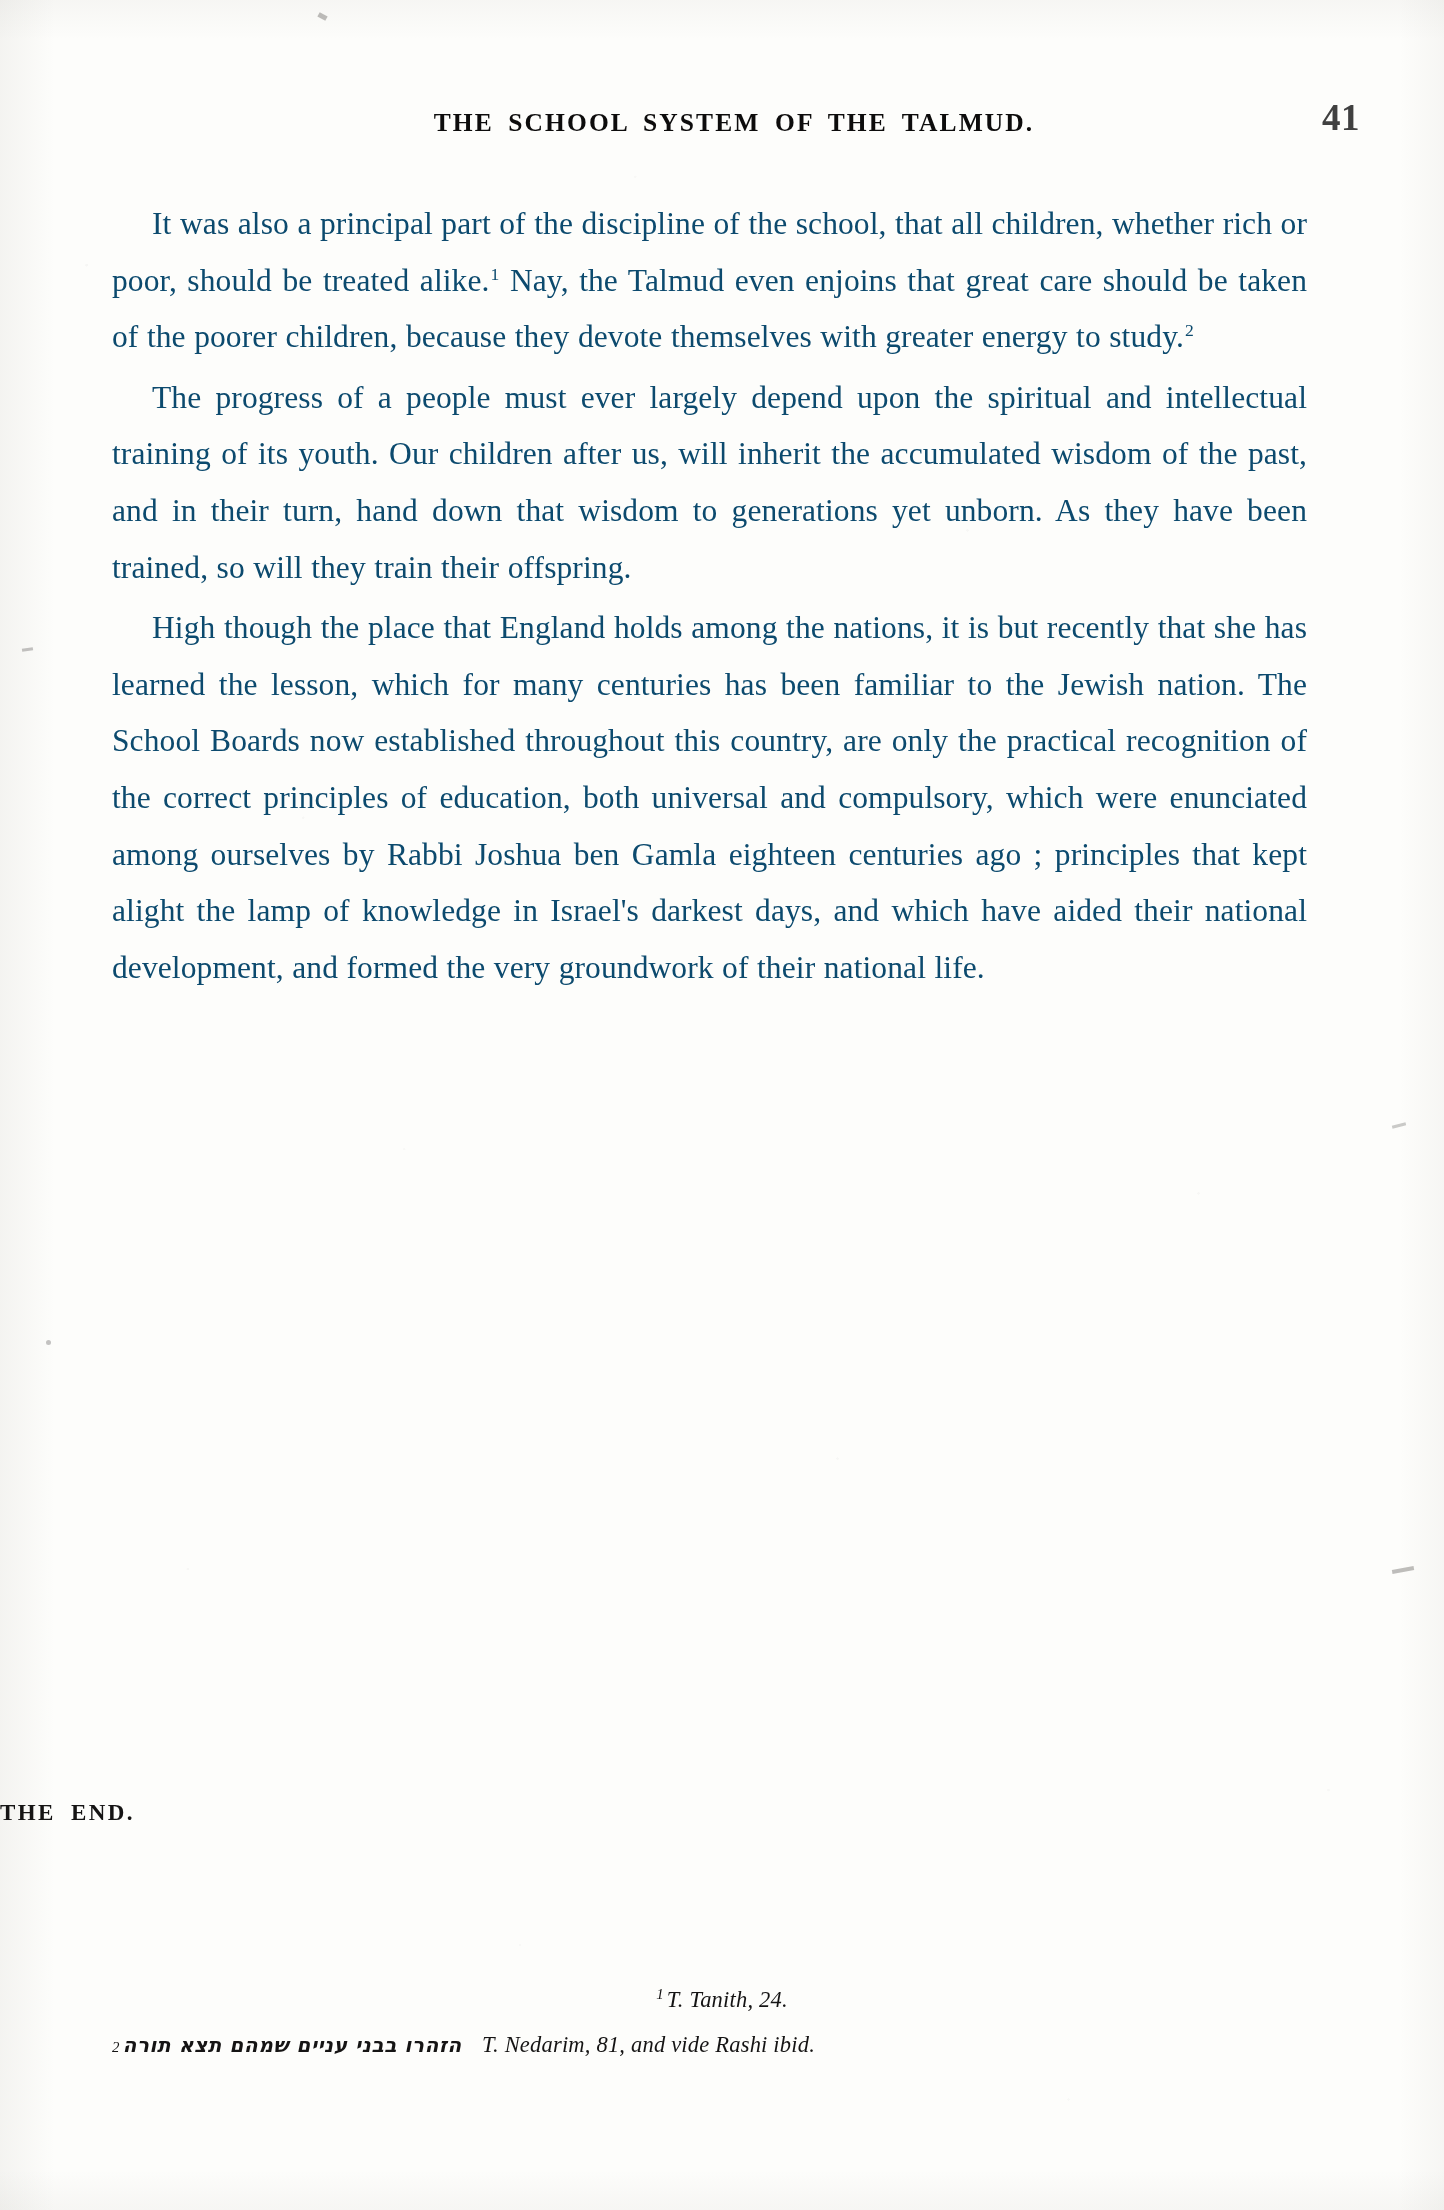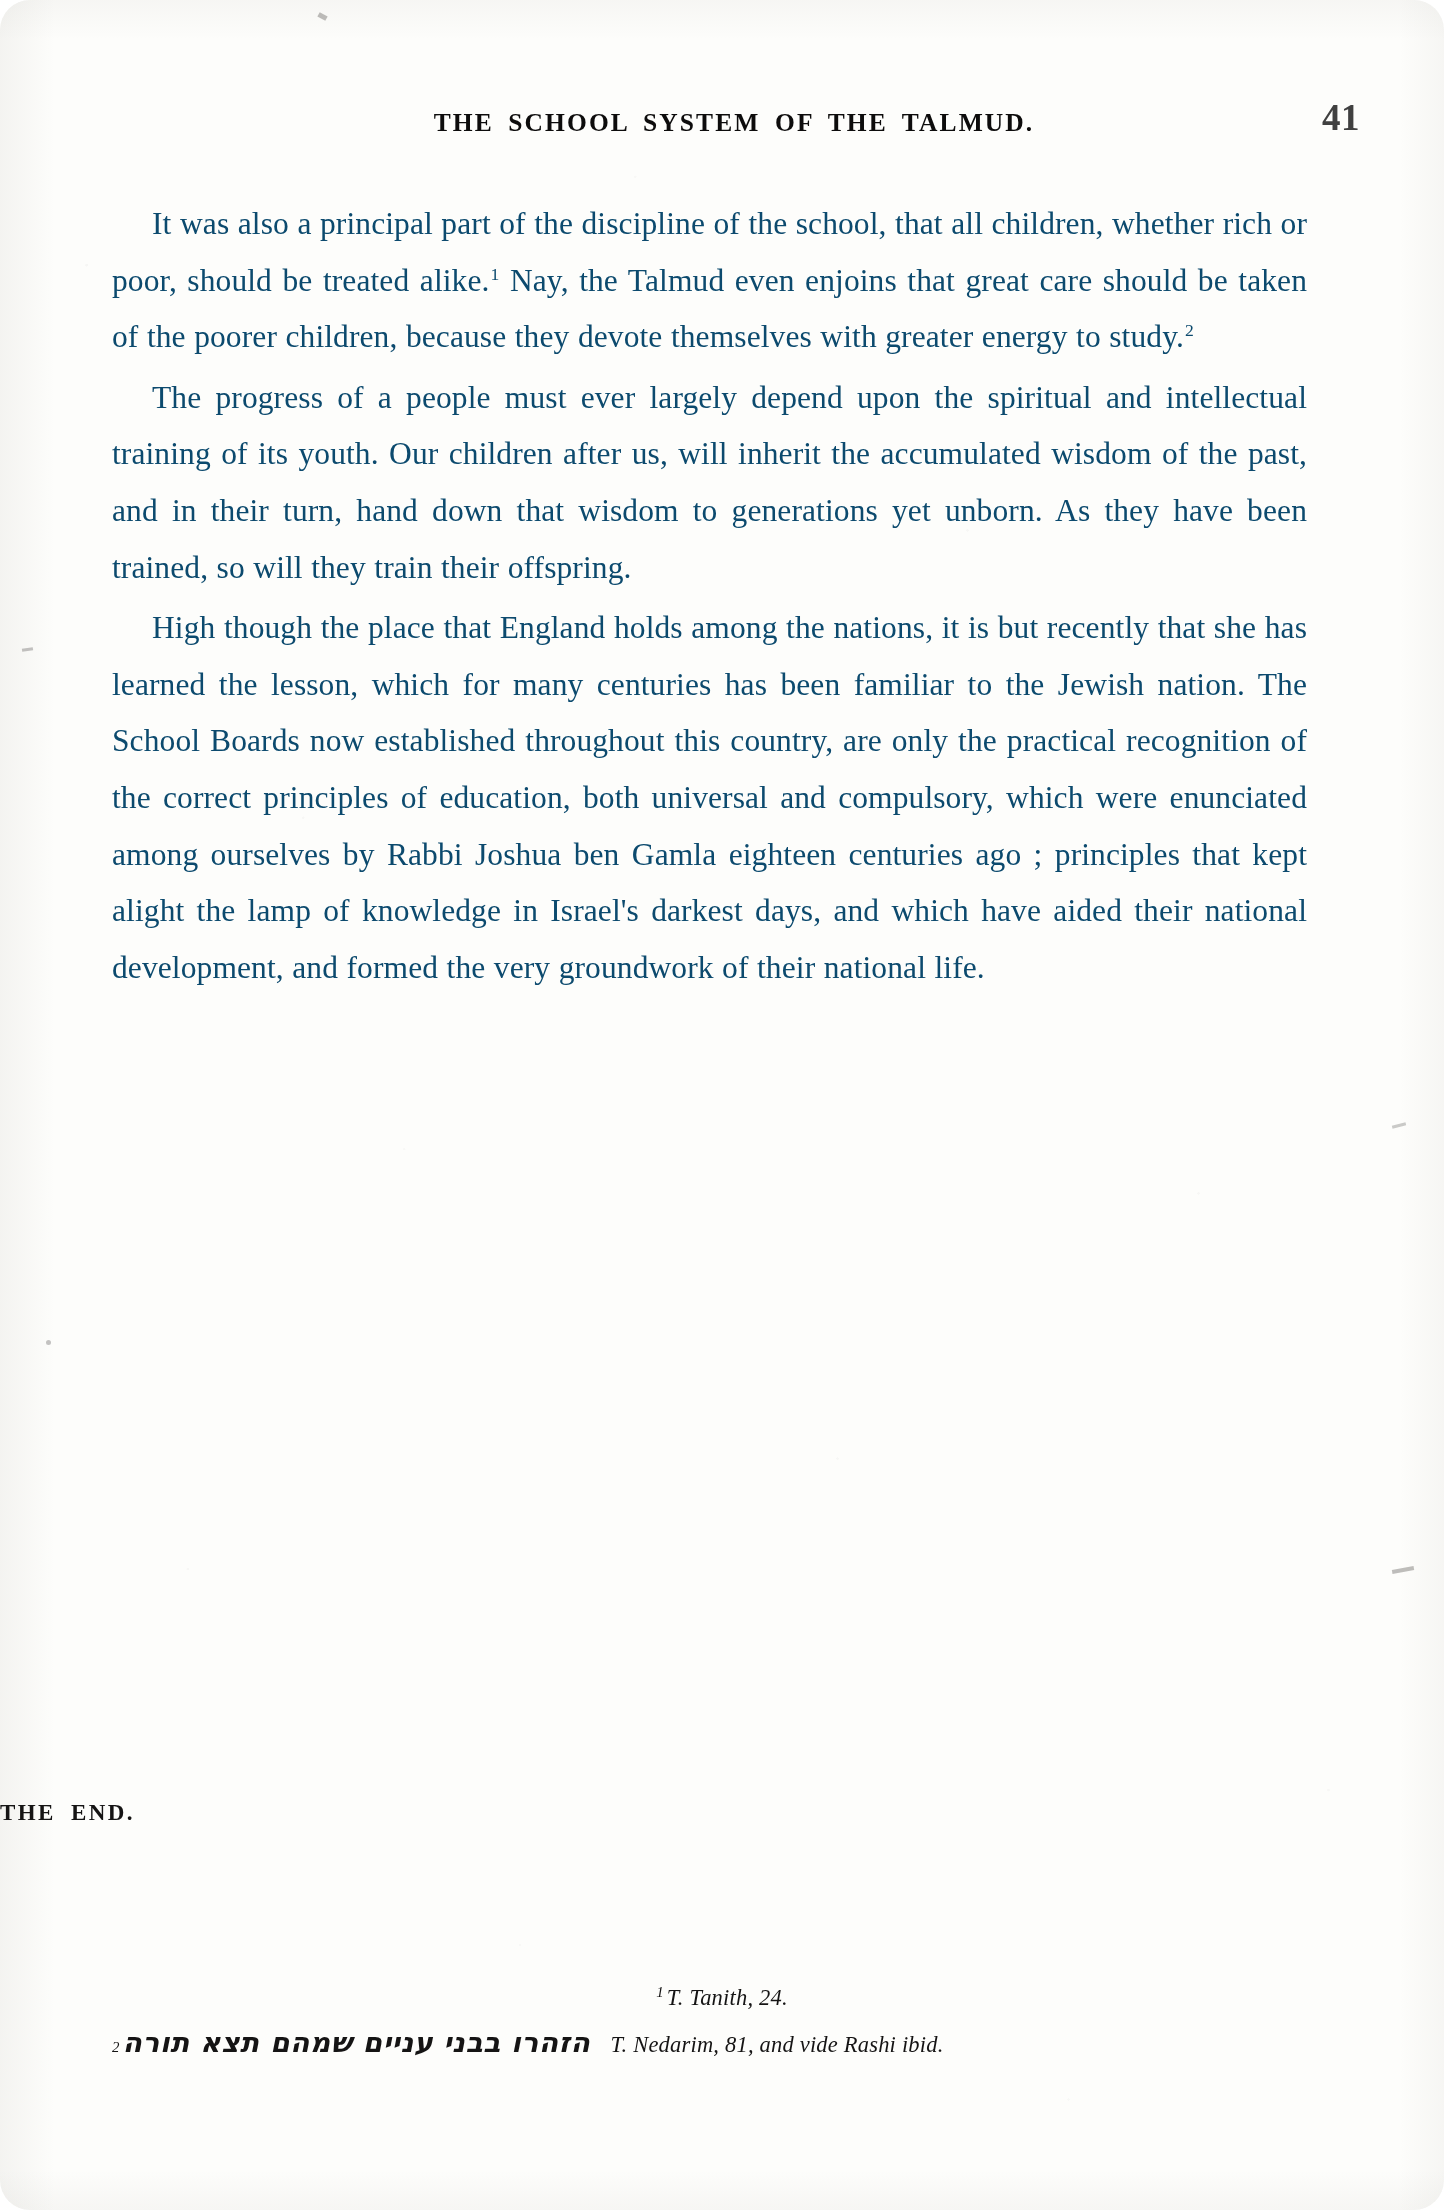--- a/index.html
+++ b/index.html
@@ -10,21 +10,20 @@
 
   .page {
     position: relative;
     width: 1444px;
     height: 2210px;
     margin: 0 auto;
     background: #fdfdfb;
     overflow: hidden;
     font-family: "Liberation Serif", "DejaVu Serif", serif;
     color: #111010;
-    border-radius: 30px;
   }
 
   
   .scan-grain {
     position: absolute;
     inset: 0;
     pointer-events: none;
     background:
       radial-gradient(circle at 6% 12%, rgba(0,0,0,0.035) 0 1.1px, transparent 1.6px),
       radial-gradient(circle at 21% 37%, rgba(0,0,0,0.03) 0 1px, transparent 1.5px),
@@ -161,21 +160,21 @@
     vertical-align: 0.55em;
     line-height: 0;
     margin-right: 3px;
   }
 
   .hebrew {
     direction: rtl;
     unicode-bidi: bidi-override;
     font-family: "DejaVu Sans", "Liberation Sans", sans-serif;
     font-weight: 700;
-    font-size: 28px;
+    font-size: 20px;
     letter-spacing: 0.6px;
     margin-right: 20px;
   }
 
   .footnote-tail { }
 
   
   .artifact {
     position: absolute;
     background: rgba(25,22,20,0.55);

